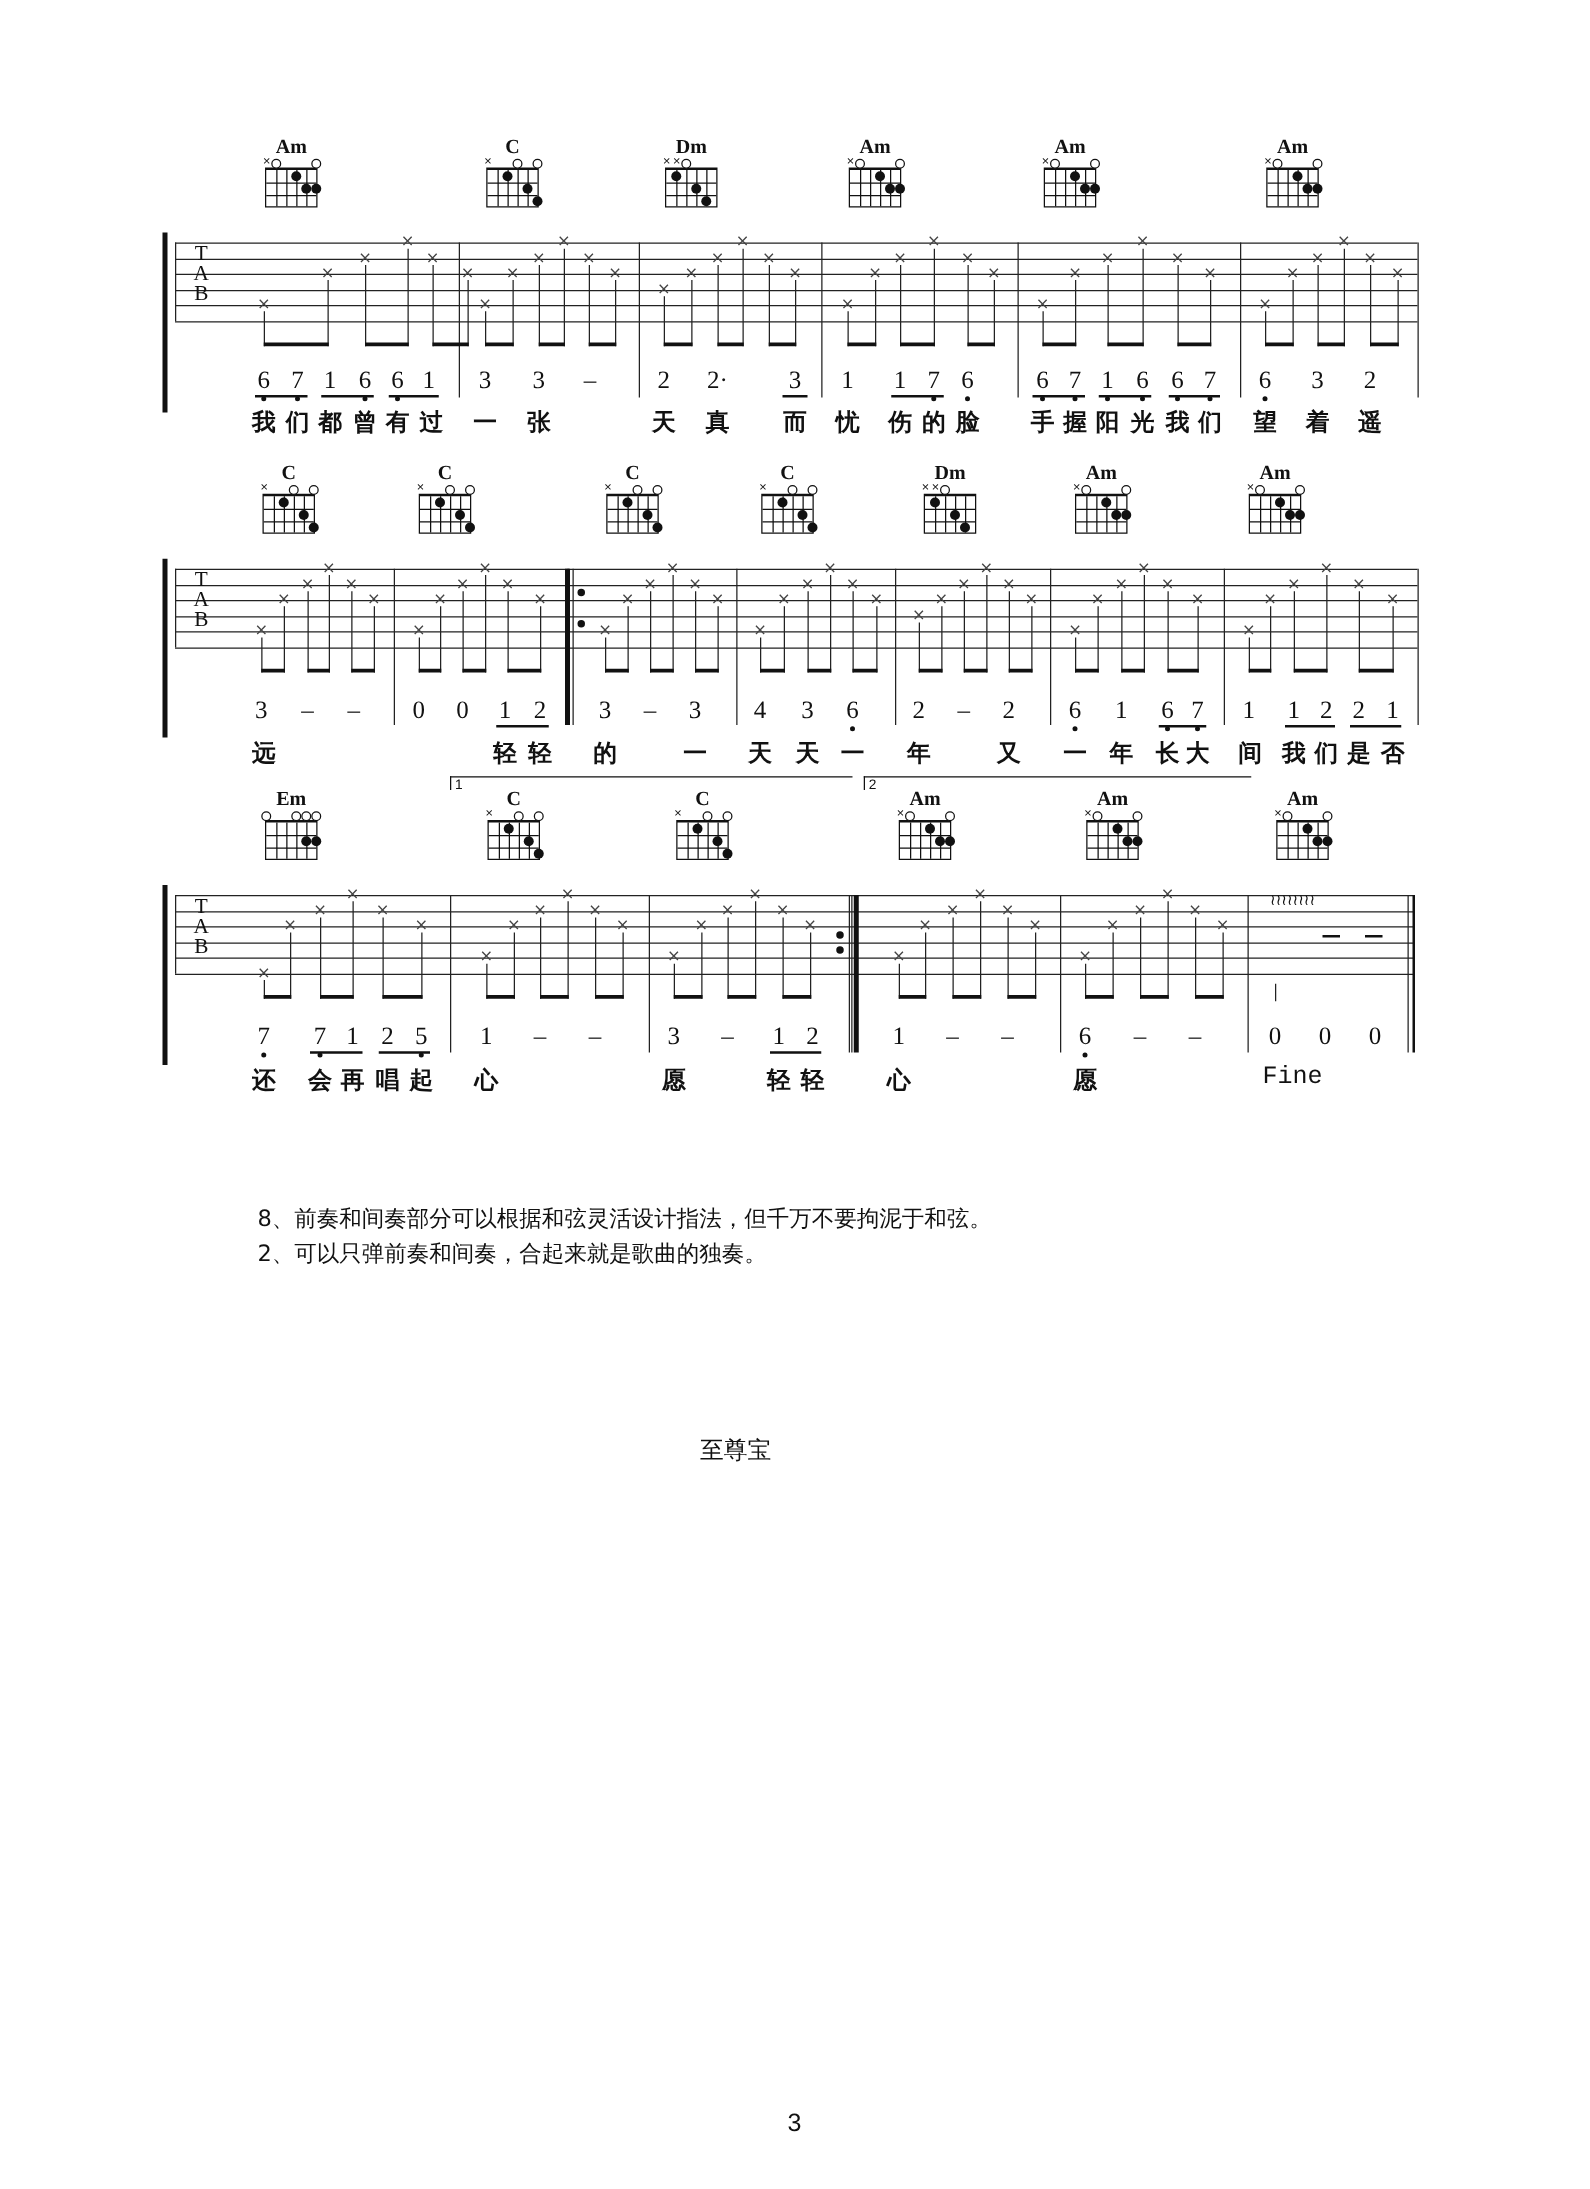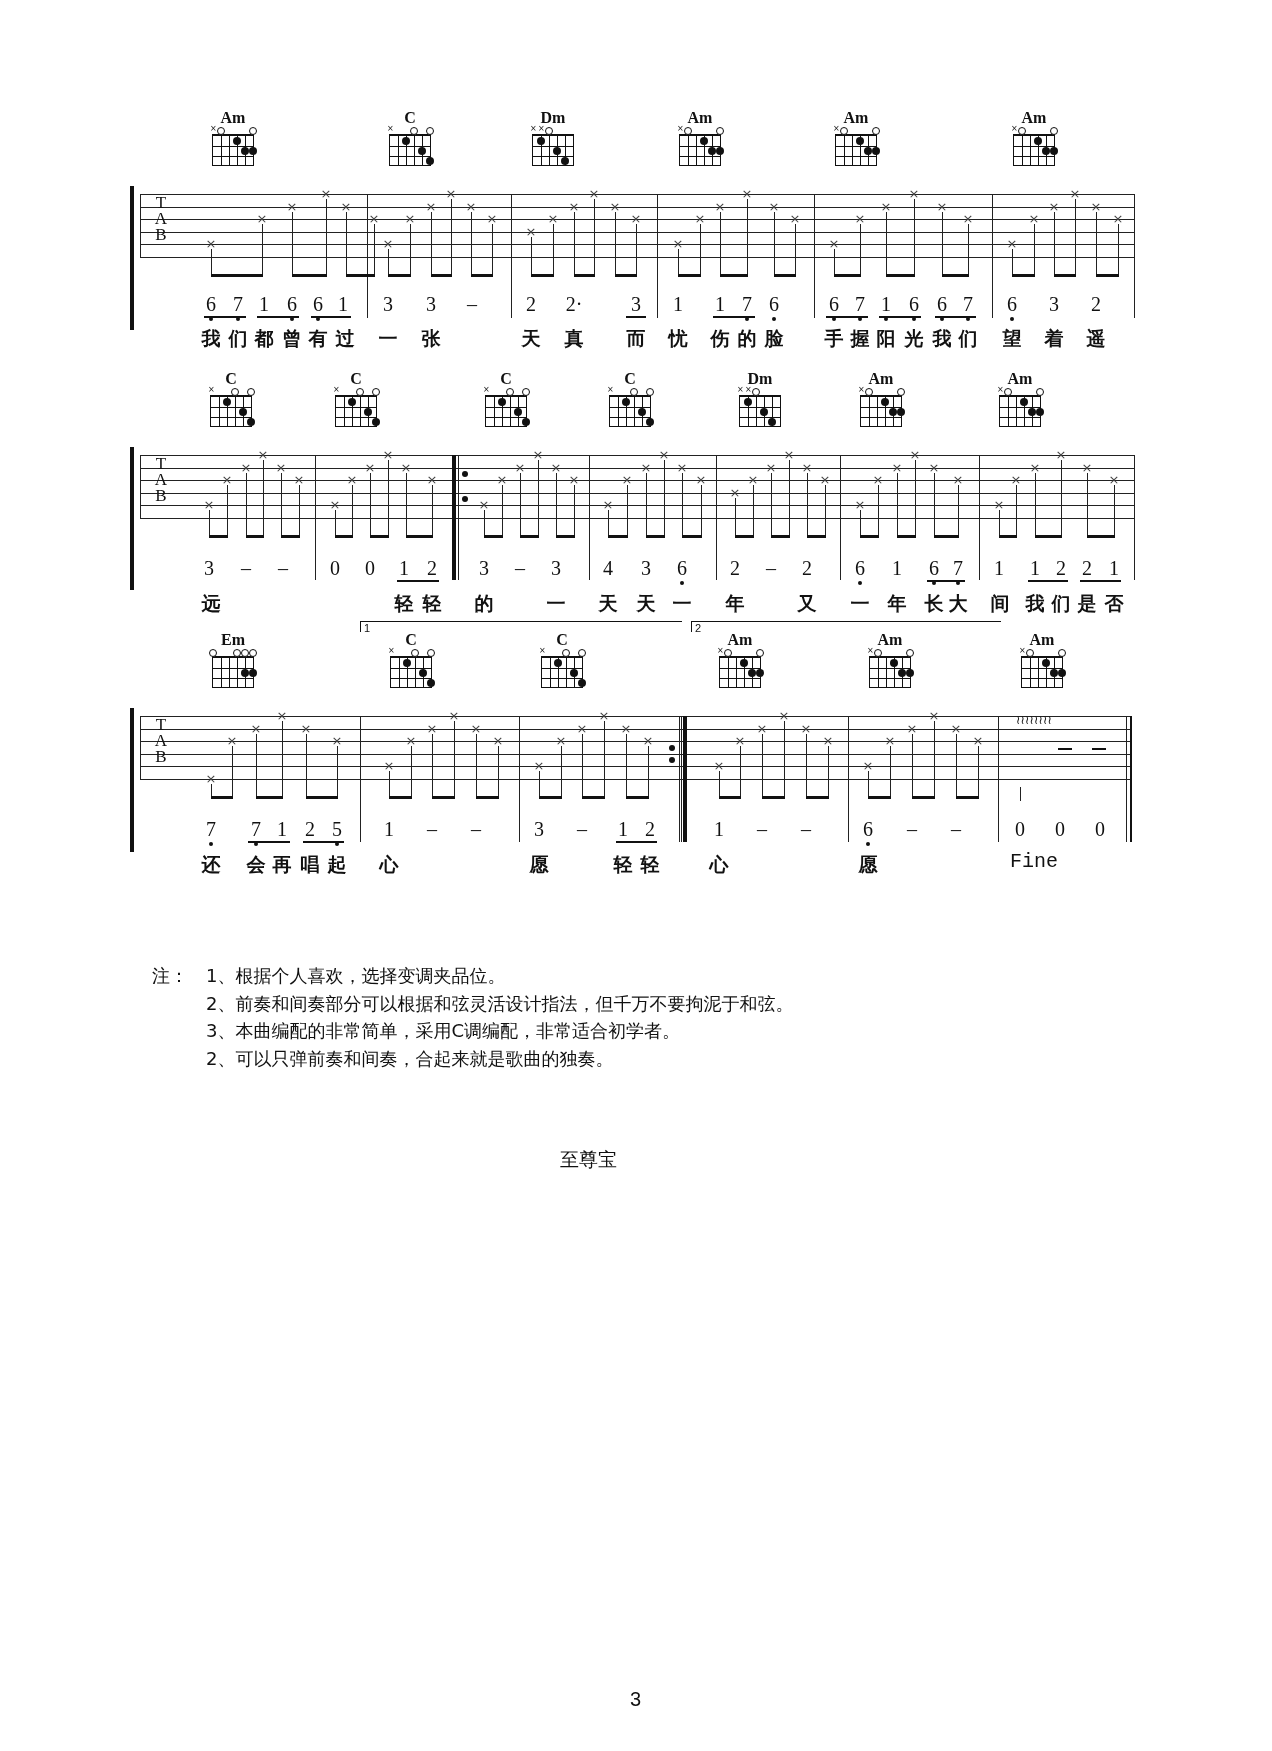--- a/index.html
+++ b/index.html
@@ -839,19 +839,17 @@
     <div class="rest-dash" style="left: 1058px; top: 747.5px;"></div>
     <div class="rest-dash" style="left: 1092px; top: 747.5px;"></div>
     <div class="fine" style="left: 1010px; top: 850px;">Fine</div>
     <div class="volta" style="left: 360px; top: 621px; width: 321px;"></div>
     <div class="volta-label" style="left: 364px; top: 622px;">1</div>
     <div class="volta" style="left: 691px; top: 621px; width: 309px;"></div>
     <div class="volta-label" style="left: 695px; top: 622px;">2</div>
   </div>
 
 <div class="notes">
-  <div class="row"><span class="prefix">注：</span><span>1、根据个人喜欢，选择变调夹品位。</span></div>
-  <div class="row"><span class="prefix"></span><span>2、前奏和间奏部分可以根据和弦灵活设计指法，但千万不要拘泥于和弦。</span></div>
-  <div class="row"><span class="prefix"></span><span>3、本曲编配的非常简单，采用C调编配，非常适合初学者。</span></div>
+  <div class="row"><span class="prefix"></span><span>8、前奏和间奏部分可以根据和弦灵活设计指法，但千万不要拘泥于和弦。</span></div>
   <div class="row"><span class="prefix"></span><span>2、可以只弹前奏和间奏，合起来就是歌曲的独奏。</span></div>
 </div>
 <div class="signature">至尊宝</div>
 <div class="page-num">3</div>
 
 </body></html>

